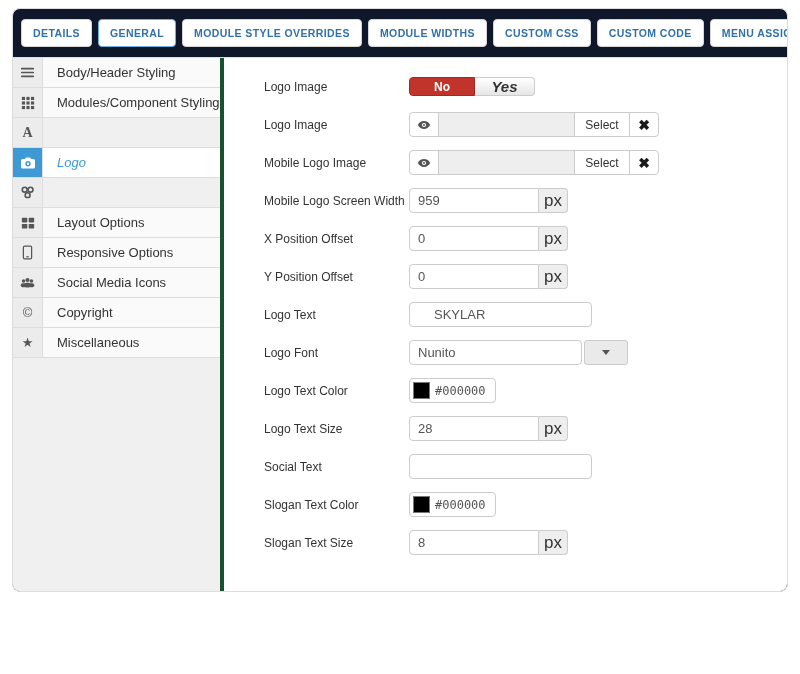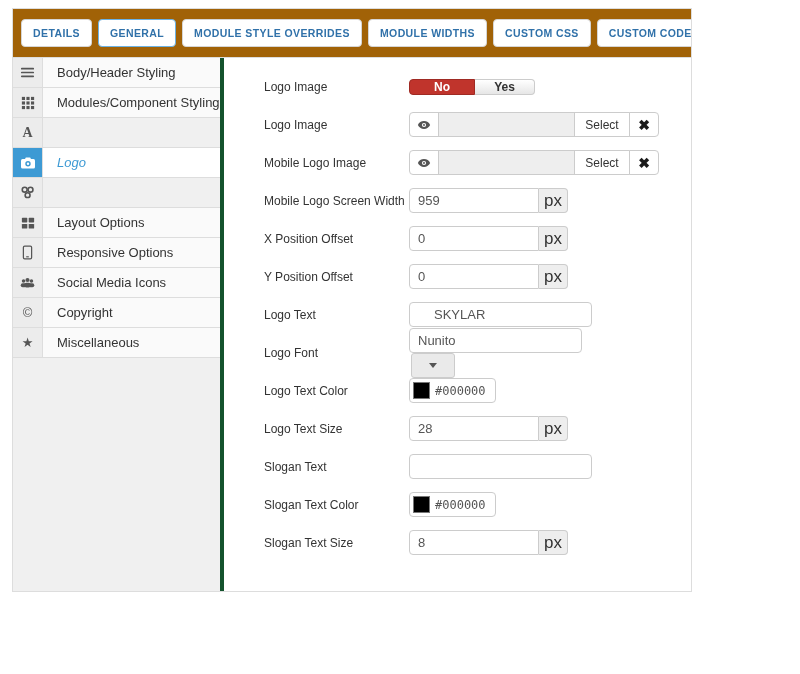--- a/index.html
+++ b/index.html
@@ -1,19 +1,19 @@
 <!DOCTYPE html>
 <html><head>
 <meta charset="utf-8">
 <style>
   * { box-sizing: border-box; margin: 0; padding: 0; }
   html,body { width: 800px; height: 674px; background: #fff;
     font-family: "Liberation Sans", sans-serif; }
-  .outer { width: 680px; margin: 8px 12px; border: 1px solid #ddd;
-    border-radius: 0; background: #a16207; overflow: hidden; }
+  .outer { width: 776px; margin: 8px 12px; border: 1px solid #ddd;
+    border-radius: 8px; background: #0f172a; overflow: hidden; }
 
   
   .tabbar { display: flex; gap: 6px; padding: 10px 8px;
     border-bottom: 1px solid #ddd; white-space: nowrap; }
   .tab { display: inline-flex; align-items: center; height: 28px;
     padding: 0 11px; background: #fff; border: 1px solid #d5d5d5;
     border-radius: 4px; color: #3071a9; font-size: 10.5px; font-weight: bold;
     letter-spacing: 0.4px; cursor: pointer; }
   .tab.active { border-color: #6cb2e4; text-align: center; }
 
@@ -49,22 +49,22 @@
     outline: none; }
 
   
   .toggle { display: flex; }
   .btn-no { width: 66px; background: #c0342c; border: 1px solid #9f2a23;
     border-radius: 4px 0 0 4px; color: #fff; font-weight: bold;
     font-size: 12px; display: flex; align-items: center; justify-content: center;
     cursor: pointer; }
   .btn-yes { width: 60px; background: linear-gradient(#ffffff,#e6e6e6);
     border: 1px solid #ccc; border-left: 0; border-radius: 0 4px 4px 0;
-    color: #333; font-weight: bold; font-size: 12px; display: flex;
-    align-items: center; justify-content: center; cursor: pointer; }
+    color: #333; font-weight: bold; font-size: 15px; display: flex;
+    align-items: center; justify-content: center; cursor: pointer; font-style: italic; }
 
   
   .media-group { display: flex; }
   .media-group > * { border: 1px solid #ccc; }
   .media-group > *:not(:first-child) { margin-left: -1px; }
   .eye-addon { width: 30px; background: #fff; border-radius: 4px 0 0 4px;
     display: flex; align-items: center; justify-content: center; cursor: pointer; }
   .media-input { width: 137px; background: #eee; padding: 0 6px; }
   .btn-select { width: 56px; background: #fff; display: flex;
     align-items: center; justify-content: center; font-size: 12px; color: #333;
@@ -79,21 +79,21 @@
     border-radius: 4px 0 0 4px; padding: 0 8px; background: #fff; }
   .px-addon { width: 29px; background: #eee; border: 1px solid #ccc;
     border-left: 0; border-radius: 0 4px 4px 0; display: flex;
     align-items: center; justify-content: center; font-size: 17px; color: #333; }
 
   
   .text-input { width: 183px; border: 1px solid #ccc; border-radius: 4px;
     padding: 0 24px; background: #fff; }
 
   
-  .select-group { display: flex; flex-direction: column; }
+  .select-group { display: flex; }
   .select-box { width: 173px; border: 1px solid #ccc; border-radius: 4px;
     background: #fff; display: flex; align-items: center; padding: 0 8px;
     color: #555; cursor: pointer; }
   .select-caret { width: 44px; margin-left: 2px; background: #eaeaea;
     border: 1px solid #ccc; border-radius: 3px; display: flex;
     align-items: center; justify-content: center; cursor: pointer; }
   .caret-down { width: 0; height: 0; border-left: 4px solid transparent;
     border-right: 4px solid transparent; border-top: 5px solid #555; }
 
   
@@ -333,21 +333,21 @@
 
       <div class="form-row">
         <label>Logo Text Size</label>
         <div class="num-group">
           <input class="num-input ctl" value="28" style="">
           <span class="px-addon">px</span>
         </div>
       </div>
 
       <div class="form-row">
-        <label>Slogan Text</label>
+        <label>Social Text</label>
         <input class="text-input ctl" value="" style="">
       </div>
 
       <div class="form-row">
         <label>Slogan Text Color</label>
         <div class="color-field ctl">
           <span class="swatch" style="background-color:#000000"></span>
           <input class="color-text" value="#000000" style="">
         </div>
       </div>

